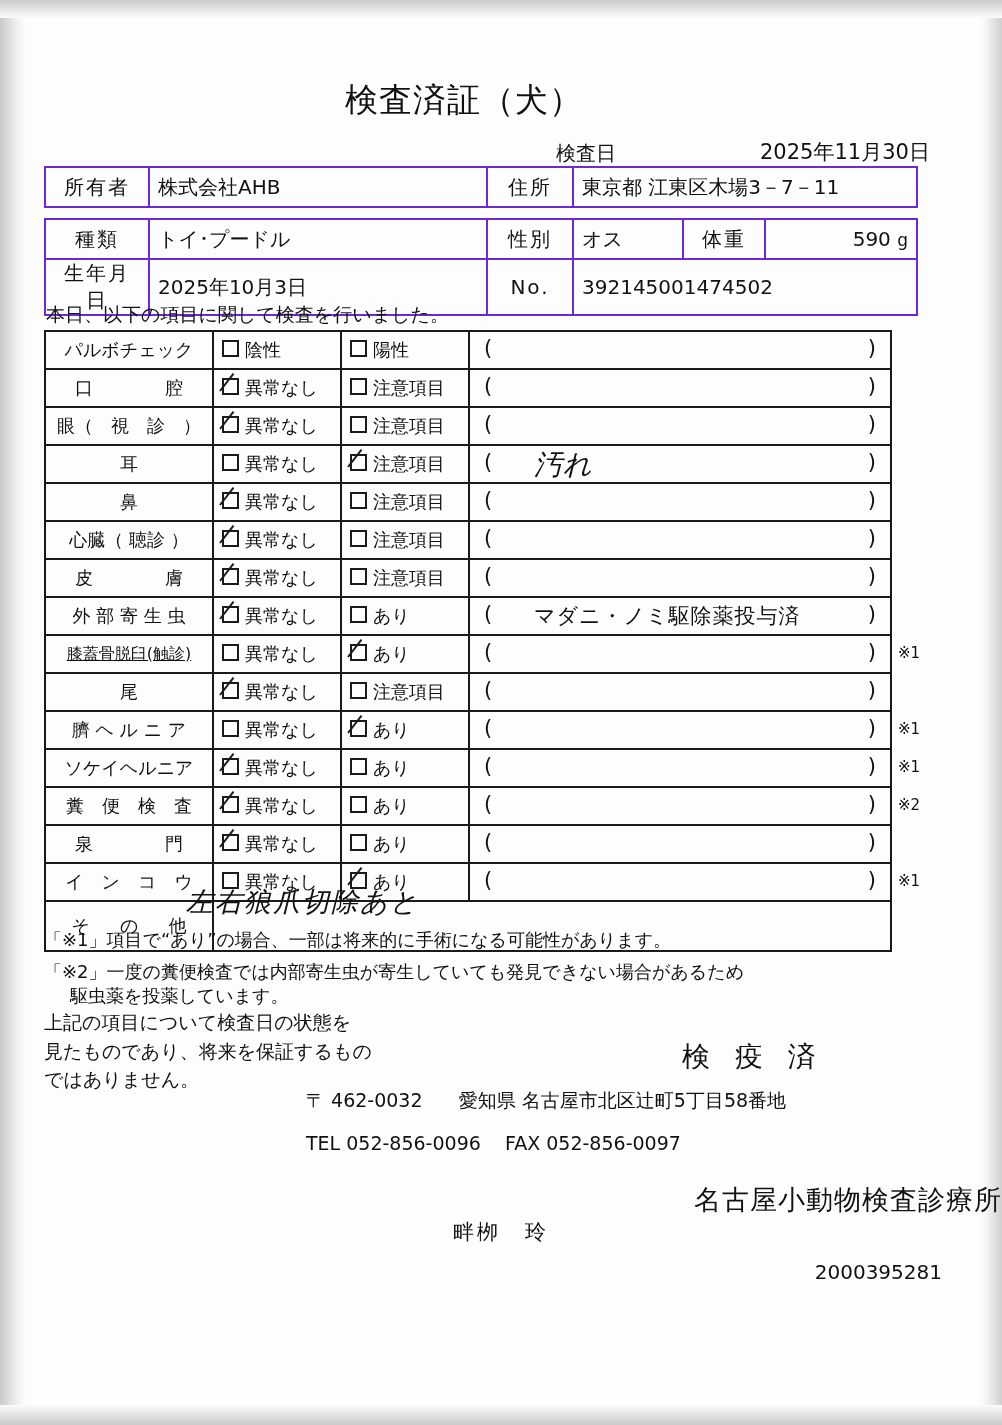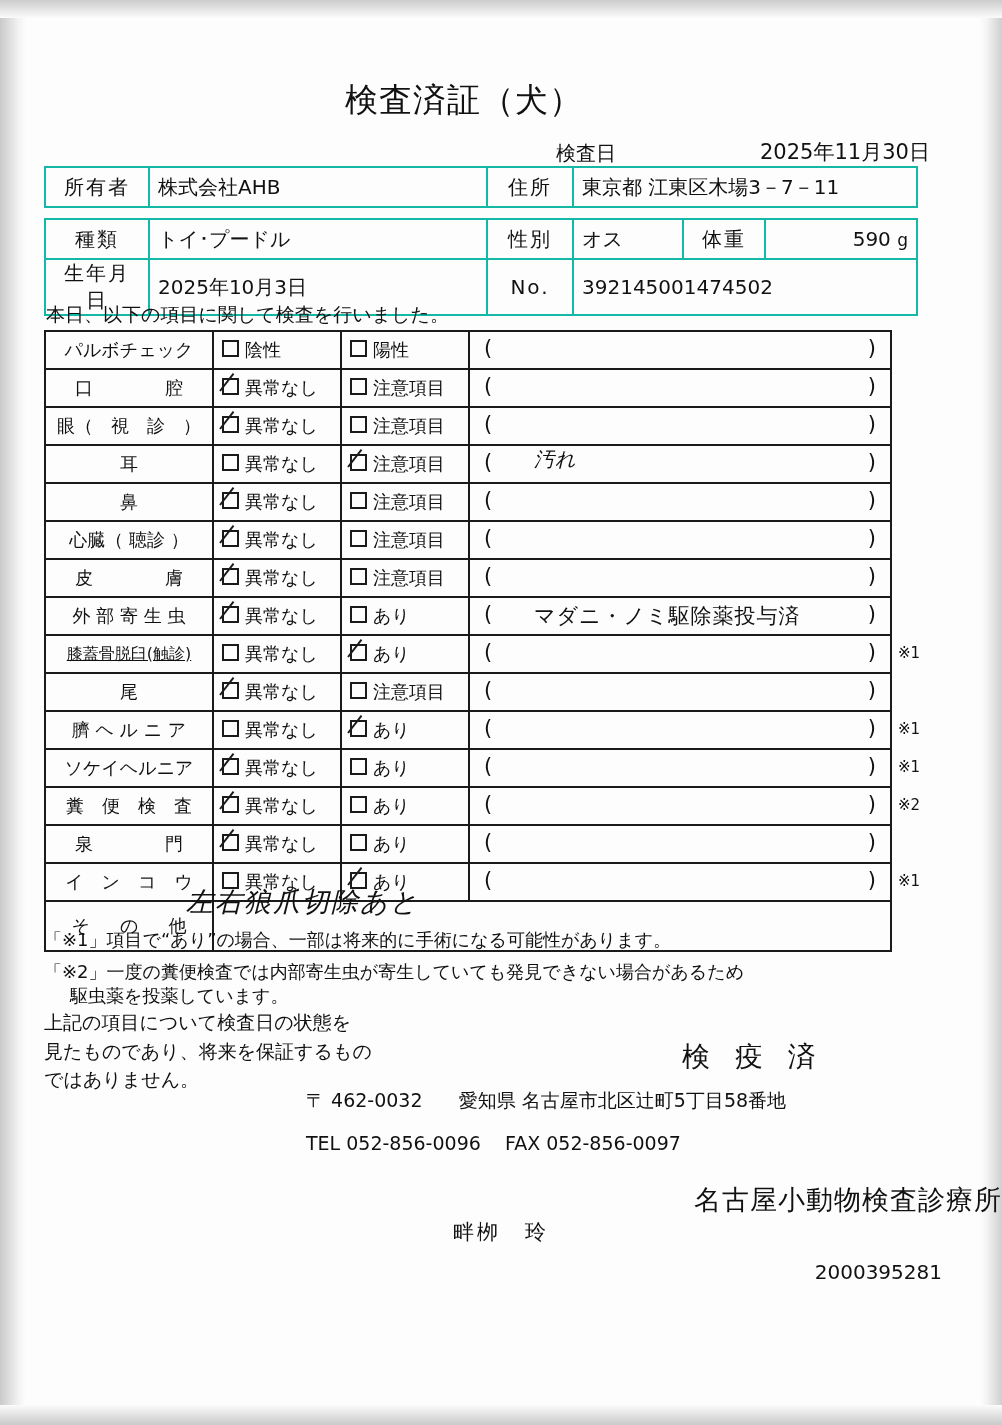--- a/index.html
+++ b/index.html
@@ -74,21 +74,21 @@
 
   
   .hdr {
     position: absolute;
     left: 44px; top: 166px;
     width: 872px;
     border-collapse: collapse;
     table-layout: fixed;
   }
   .hdr td {
-    border: 2px solid #14b8a6;
+    border: 2px solid #6d28d9;
     height: 38px;
     font-size: 20px;
     color: #111;
     padding: 0 8px;
     font-family: "DejaVu Sans", sans-serif;
   }
   .hdr td.lbl {
     text-align: center;
     letter-spacing: 2px;
   }
@@ -171,21 +171,21 @@
   .paren-r { position: absolute; right: 14px; top: 4px; font-size: 21px; }
   .rem-text {
     position: absolute;
     left: 64px; top: 4px;
     font-size: 21px;
     letter-spacing: 1px;
   }
   .rem-text.hand {
     font-family: "DejaVu Serif", serif;
     font-style: italic;
-    font-size: 20px;
+    font-size: 28px;
     top: 0px;
     color: #111;
   }
   .chk td.other {
     height: 48px;
   }
   .hand-other {
     position: absolute;
     left: 186px; top: 884px;
     font-family: "DejaVu Serif", serif;

